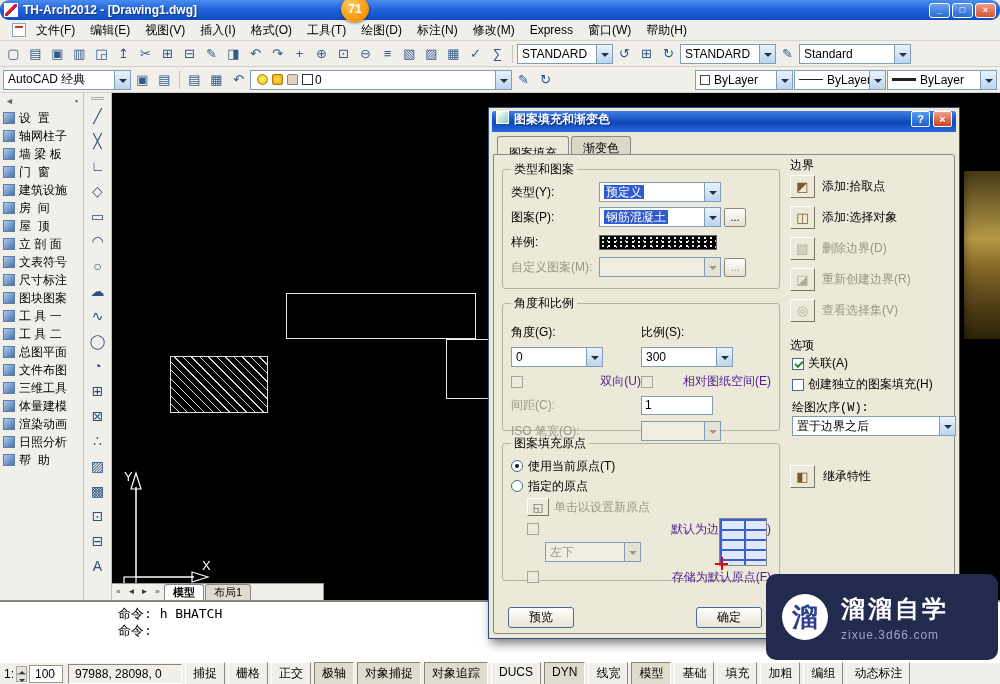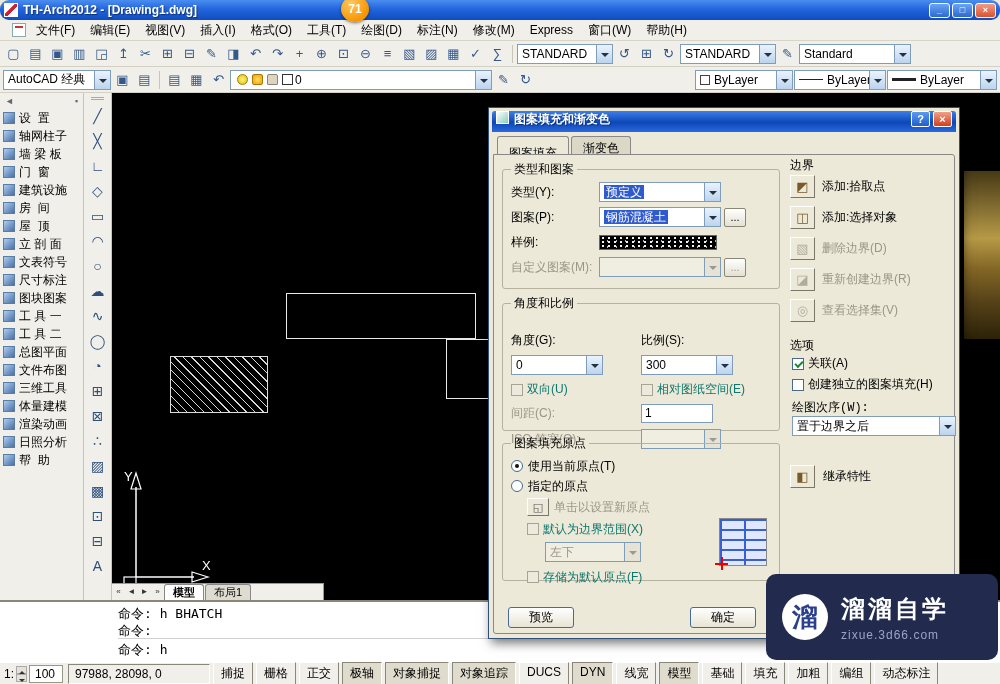--- a/index.html
+++ b/index.html
@@ -101,21 +101,21 @@
   
   .statusbar { position:absolute; left:0; top:662px; width:100%; height:22px; background:#f1efe9;
     border-top:1px solid #fff; display:flex; align-items:center; padding:0 4px; gap:3px; z-index:120; }
   .scale-group { display:flex; align-items:center; gap:2px; margin-right:2px; }
   .spin { width:11px; height:16px; display:flex; flex-direction:column; }
   .spin span { flex:1; border:1px solid #aaa; background:#e6e2d6; position:relative; }
   .spin span::after { content:""; position:absolute; left:2px; border:3px solid transparent; }
   .spin .up::after   { top:1px; border-bottom-color:#333; }
   .spin .down::after { top:4px; border-top-color:#333; }
   .scale-val { border:1px solid #9a9688; background:#fff; padding:1px 5px; min-width:34px; }
-  .coords { width:142px; padding:2px 6px; border:1px solid; border-color:#8a8678 #fff #fff #8a8678; }
+  .coords { width:114px; padding:2px 6px; border:1px solid; border-color:#8a8678 #fff #fff #8a8678; }
   .toggle { padding:2px 7px; border:1px solid; border-color:#fff #8a8678 #8a8678 #fff; background:#f1efe9; white-space:nowrap; }
   .toggle.pressed { border-color:#8a8678 #fff #fff #8a8678; background:#e0dccd; }
 
   
   .watermark { position:absolute; left:766px; top:574px; width:232px; height:86px; background:#222b4d;
     border-radius:10px; z-index:130; display:flex; align-items:center; padding:0 16px; gap:13px; }
   .wm-logo { width:46px; height:46px; border-radius:50%; background:#fff; color:#2b3f8c; flex:none;
     font-size:26px; font-weight:bold; display:flex; align-items:center; justify-content:center; }
   .wm-title { color:#fff; font-size:24px; font-weight:bold; letter-spacing:3px; white-space:nowrap; }
   .wm-url { color:#9aa4c8; font-size:12px; margin-top:3px; letter-spacing:1px; }
@@ -149,28 +149,28 @@
   .frow > label { width:88px; flex:none; }
   .dots { width:22px; height:19px; margin-left:3px; border:1px solid #8a8678; border-radius:2px;
     background:linear-gradient(#fff,#e4e0d2); font-size:11px; line-height:15px; text-align:center; flex:none; }
   .dots.disabled { color:#a09c8e; }
   .swatch { width:118px; height:15px; border:1px solid #666; background-color:#000;
     background-image:radial-gradient(circle, rgba(255,255,255,.95) .8px, transparent 1.1px),
                      radial-gradient(circle, rgba(255,255,255,.7) .8px, transparent 1.1px);
     background-size:6px 4px, 9px 6px; background-position:0 0, 3px 2px; }
   .dim { color:#9a9688; }
 
-  .as-grid { display:grid; grid-template-columns:130px 1fr; row-gap:6px; align-items:center; margin-top:16px; }
+  .as-grid { display:grid; grid-template-columns:130px 1fr; row-gap:6px; align-items:center; margin-top:8px; }
   .txt { width:72px; height:19px; background:#fff; border:1px solid #7f9db9; padding:1px 3px; }
 
   .chk { display:flex; align-items:center; gap:4px; white-space:nowrap; }
   .box { width:12px; height:12px; background:#fff; border:1px solid #4a6a8a; flex:none; position:relative; }
   .box.checked::after { content:""; position:absolute; left:2px; top:2px; width:6px; height:3px;
     border-left:2px solid #183; border-bottom:2px solid #183; transform:rotate(-45deg); }
-  .chk.dis { color:#0f766e; }
+  .chk.dis { color:#4c1d95;justify-content:space-between; }
   .chk.dis .box { background:#eceadd; border-color:#a8a494; }
 
   .radio-row { display:flex; align-items:center; gap:5px; height:20px; }
   .radio { width:12px; height:12px; border-radius:50%; border:1px solid #4a6a8a; background:#fff; position:relative; flex:none; }
   .radio.on::after { content:""; position:absolute; left:3px; top:3px; width:4px; height:4px; border-radius:50%; background:#111; }
   .origin-sub { margin-left:16px; }
   .origin-sub .row { display:flex; align-items:center; gap:5px; height:22px; color:#9a9688; }
   .mini-btn { width:22px; height:18px; border:1px solid; border-color:#fff #7a7668 #7a7668 #fff;
     background:#ece9d8; text-align:center; line-height:16px; font-size:11px; color:#555; flex:none; }
   .origin-preview { position:absolute; right:12px; top:66px; width:48px; height:48px; border:1px solid #888;
@@ -193,21 +193,21 @@
   .bnd-item.disabled .bnd-btn { color:#b0ac9e; }
   .opt-chk1 { position:absolute; left:4px; top:200px; }
   .opt-chk2 { position:absolute; left:4px; top:221px; }
   .opt-lbl  { position:absolute; left:4px; top:244px;font-family:Liberation Mono, monospace; }
   .opt-combo{ position:absolute; left:4px; top:261px; }
   .inherit  { position:absolute; left:2px; top:310px; display:flex; align-items:center; gap:8px; }
   .dlg-buttons { position:absolute; left:0; top:452px; width:100%; }
   .dlg-pushbtn { position:absolute; width:66px; height:21px; border:1px solid #4a6a9a; border-radius:3px;
     background:linear-gradient(#fff,#e8e4d4); font-size:12px; text-align:center; line-height:19px; }
   .dlg-pushbtn.preview { left:14px; }
-  .dlg-pushbtn.ok { left:196px; }
+  .dlg-pushbtn.ok { left:202px; }
 </style>
 </head>
 <body>
 
 <div class="screen">
 
   <div class="titlebar">
     <span class="app-icon"></span>
     <span class="title-text">TH-Arch2012 - [Drawing1.dwg]</span>
     <div class="win-btns">
@@ -337,21 +337,21 @@
           <i>✎</i>
         </span>
       </div>
     <div class="combo" style="width:112px">
       <span class="cv">Standard</span>
       <span class="ca"></span>
     </div>
   </div>
 
   <div class="toolbar" id="tb2">
-    <div class="combo" style="width:108px">
+    <div class="combo" style="width:128px">
       <span class="cv">AutoCAD 经典</span>
       <span class="ca"></span>
     </div>
     <div class="tb-icons">
 
     <span class="tb-btn">
           <i>▣</i>
         </span>
         <span class="tb-btn">
           <i>▤</i>
@@ -784,21 +784,20 @@
       <div class="dlg-buttons">
         <button class="dlg-pushbtn preview">预览</button>
         <button class="dlg-pushbtn ok">确定</button>
       </div>
     </div>
   </div>
 
   <div class="cmdarea">
     <div class="cmd-line">命令: h BHATCH</div>
     <div class="cmd-line">命令:</div>
-    <div class="cmd-prompt">命令: h</div>
   </div>
 
   <div class="statusbar">
     <div class="scale-group">
       <span>1:</span>
       <span class="spin">
           <span class="up"></span>
           <span class="down"></span>
         </span>
       <span class="scale-val">100</span>

